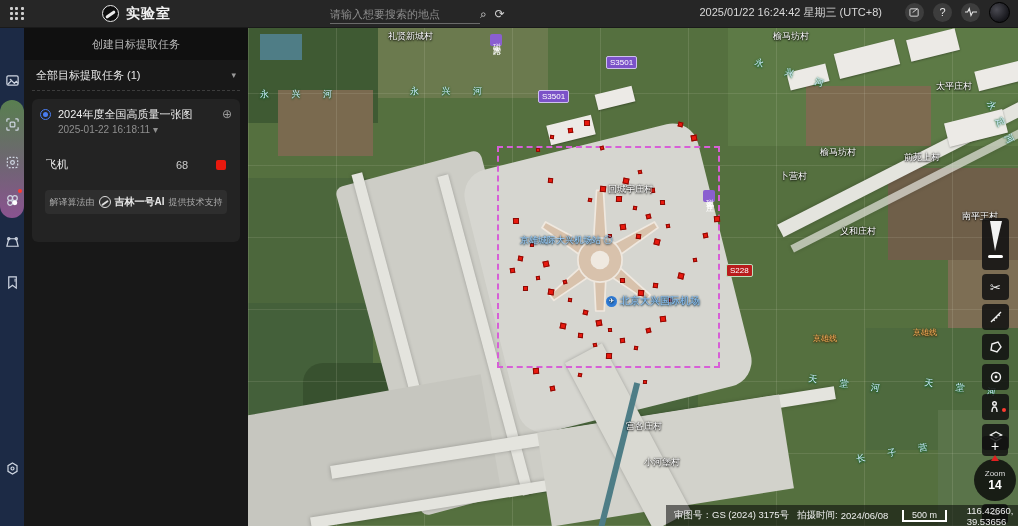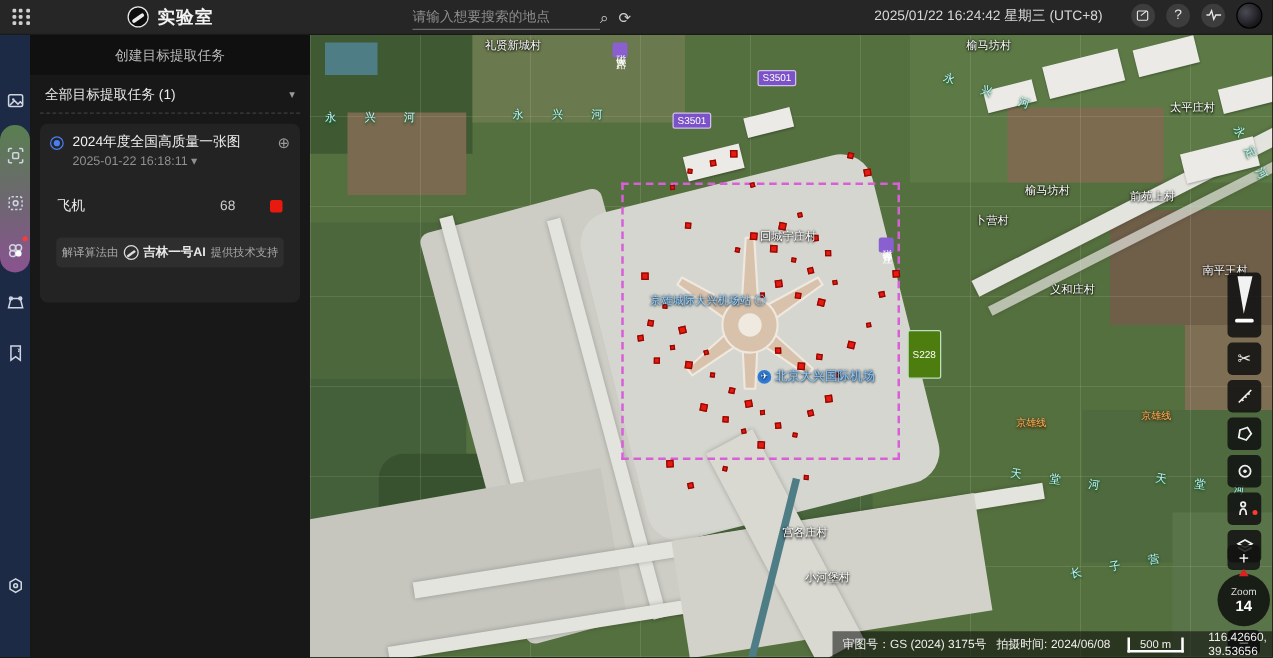--- a/index.html
+++ b/index.html
@@ -91,22 +91,22 @@
   .marker { position:absolute; background:#e8190e; border:0.5px solid #8d0b05; z-index:14; }
   .mlabel { position:absolute; z-index:16; font-size:9px; white-space:nowrap; pointer-events:none; }
   .lv { color:#fff; text-shadow:0 0 2px #000,0 1px 2px #000; }
   .lriver { color:#d5ecff; text-shadow:0 0 2px #063,0 1px 2px #052; letter-spacing:10px; font-size:9px; }
   .lpoi { color:#9fd1ff; text-shadow:0 0 2px #023,0 1px 2px #023; }
   .lair { color:#8fc7ff; text-shadow:0 0 2px #023,0 1px 2px #023; font-size:10px; display:flex; align-items:center; gap:3px; }
   .plane-dot { width:11px; height:11px; border-radius:50%; background:#2f7bd6; color:#fff; font-size:7px;
     display:flex; align-items:center; justify-content:center; }
   .lbadge-p { background:#7b52c8; color:#fff; border:1px solid #cfc0ee; border-radius:2px;
     font-size:8px; padding:0 3px; line-height:11px; }
-  .lbadge-g { background:#4d7c0f; color:#fff; border:1px solid #bce0bd; border-radius:2px;
-    font-size:8px; padding:13px 3px; line-height:11px;text-align:right; }
+  .lbadge-g { background:#b91c1c; color:#fff; border:1px solid #bce0bd; border-radius:2px;
+    font-size:8px; padding:0 3px; line-height:11px;text-align:right; }
   .lroad-o { color:#ffb45e; text-shadow:0 0 2px #420,0 1px 2px #420; font-size:8px; }
   .lvroad { background:#8a5fd0; color:#fff; border-radius:2px; font-size:8px; padding:3px 1px;
     writing-mode:vertical-lr; letter-spacing:2px; line-height:10px; }
 
   
   .tool-rail { position:absolute; right:9px; top:190px; width:27px; display:flex; flex-direction:column;
     gap:4px; z-index:20; }
   .tool-btn { width:27px; height:26px; background:rgba(18,18,18,.88); border-radius:4px;
     display:flex; align-items:center; justify-content:center; color:#f0f0f0; font-size:13px; cursor:pointer; }
   .tool-btn svg { width:14px; height:14px; stroke:#f0f0f0; fill:none; stroke-width:1.4; }

